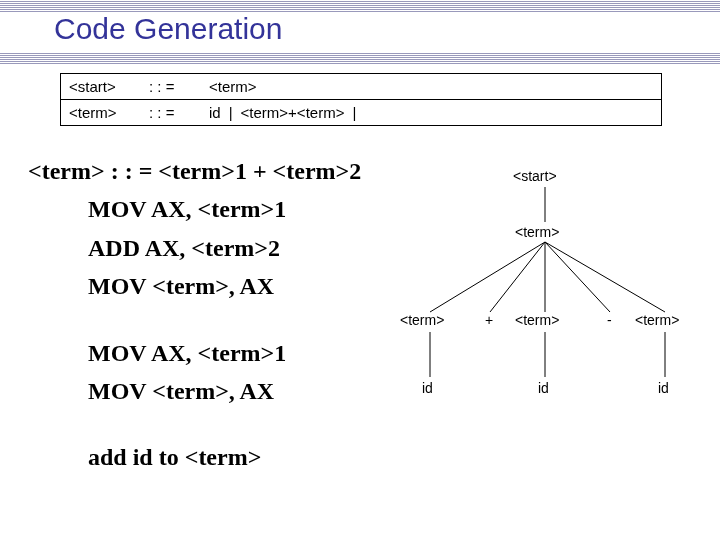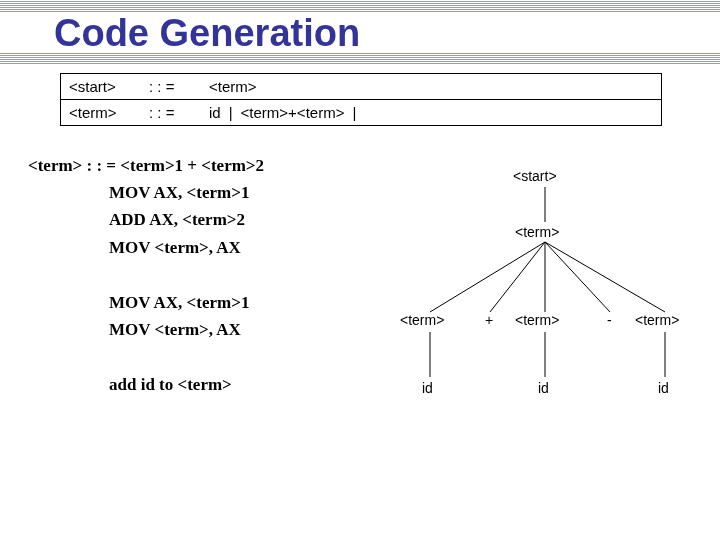--- a/index.html
+++ b/index.html
@@ -1,28 +1,28 @@
 <!DOCTYPE html>
 <html><head>
 <meta charset="utf-8">
 <style>
 body{margin:0;background:#fff;font-family:Verdana,Geneva,sans-serif;color:#000;width:720px;height:540px;position:relative;box-sizing:border-box}
 .hatch{position:absolute;left:0;right:0;height:12px;background-image:repeating-linear-gradient(0deg,#99b 0,#99b 1px,transparent 1px,transparent 2px)}
 .hatch.top{top:0}
 .hatch.under{top:52px}
-.title{position:absolute;left:54px;top:12px;font-size:38px;color:#333399;font-family:Verdana,sans-serif;font-weight:700}
+.title{position:absolute;left:54px;top:12px;font-size:30px;color:#333399;font-family:Verdana,sans-serif;font-weight:400}
 .gbox{position:absolute;left:60px;top:73px;width:600px;border:1px solid #000;font-family:Verdana,sans-serif;font-size:15px}
 .gbox .row{display:flex;align-items:center;padding:4px 8px}
 .gbox .row + .row{border-top:1px solid #000}
 .gbox .c1{width:80px}
 .gbox .c2{width:60px}
 .sep{padding:0 8px}
-.rules{position:absolute;left:28px;top:152px;font-family:Georgia,"Times New Roman",serif;font-weight:700;font-size:17px;line-height:1.6}
+.rules{position:absolute;left:28px;top:152px;font-family:Georgia,"Times New Roman",serif;font-weight:700;font-size:24px;line-height:1.6}
 .rules .blk{margin-bottom:28px}
-.rules .ind{margin-left:81px}
+.rules .ind{margin-left:60px}
 .rules .s{font-family:Georgia,serif;font-weight:700}
 .tree{position:absolute;right:25px;top:162px;width:300px;font-family:Verdana,sans-serif;font-size:14px;text-align:center}
 .tree .lbl{position:absolute}
 .tree svg{position:absolute;left:0;top:0}
 </style>
 </head>
 <body>
 
 <div class="hatch top"></div>
 

